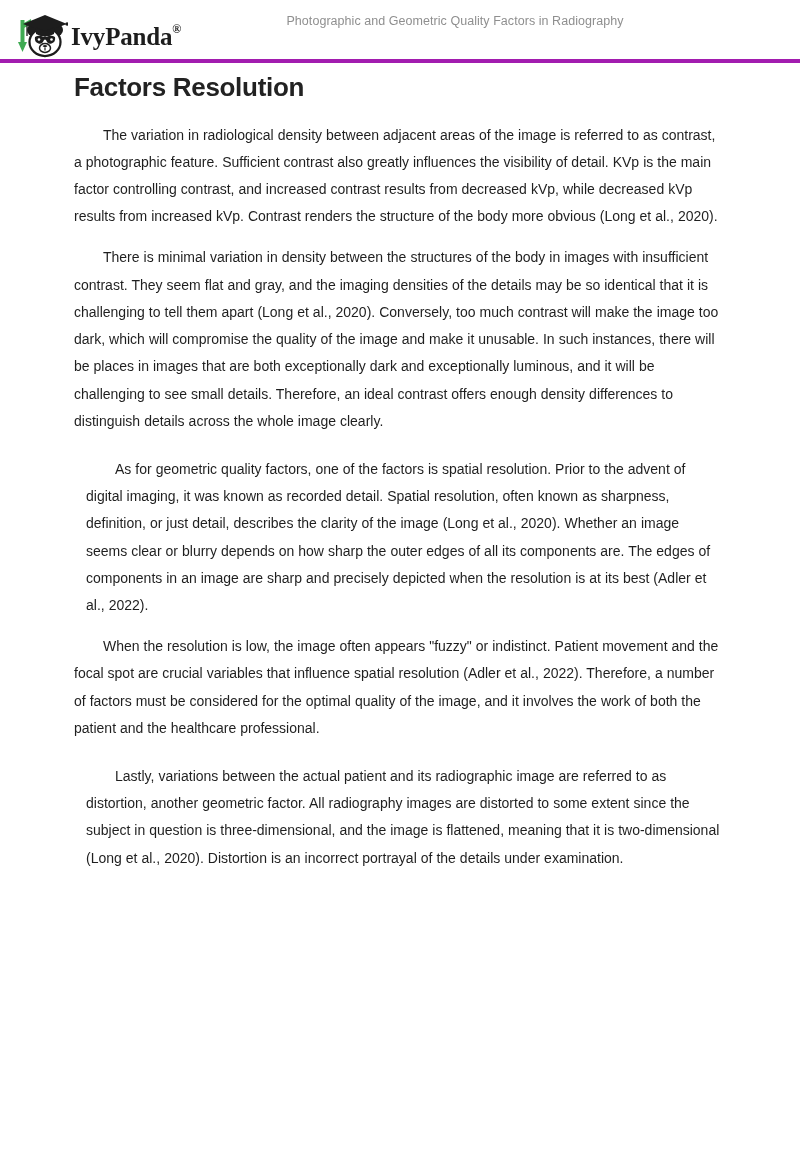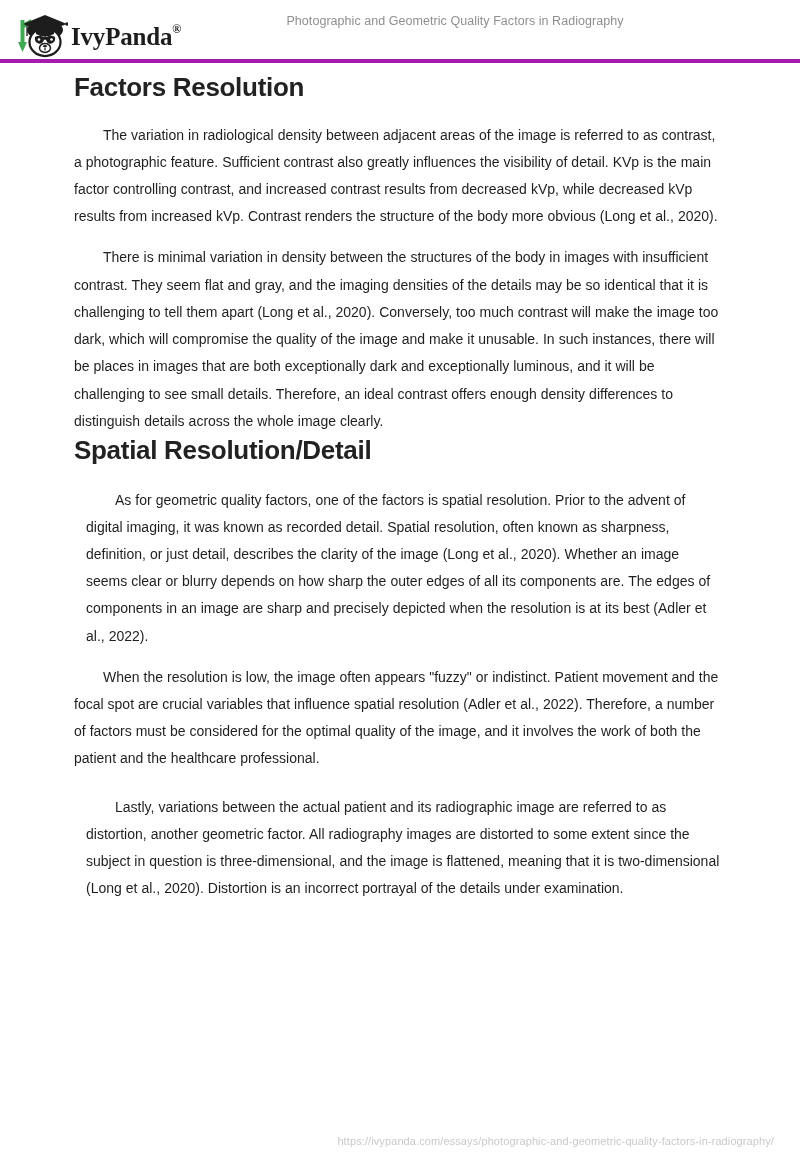--- a/index.html
+++ b/index.html
@@ -172,25 +172,21 @@
 
     <div class="header-title">Photographic and Geometric Quality Factors in Radiography</div>
   </div>
 
   <div class="content">
 
     <h1 class="section-heading h-contrast">Factors Resolution</h1>
     <p class="body-par par-first">The variation in radiological density between adjacent areas of the image is referred to as contrast, a photographic feature. Sufficient contrast also greatly influences the visibility of detail. KVp is the main factor controlling contrast, and increased contrast results from decreased kVp, while decreased kVp results from increased kVp. Contrast renders the structure of the body more obvious (Long et al., 2020).</p>
     <p class="body-par par-next">There is minimal variation in density between the structures of the body in images with insufficient contrast. They seem flat and gray, and the imaging densities of the details may be so identical that it is challenging to tell them apart (Long et al., 2020). Conversely, too much contrast will make the image too dark, which will compromise the quality of the image and make it unusable. In such instances, there will be places in images that are both exceptionally dark and exceptionally luminous, and it will be challenging to see small details. Therefore, an ideal contrast offers enough density differences to distinguish details across the whole image clearly.</p>
 
-    <h1 class="section-heading h-spatial">Spatial Resolution/Detail</h1>
     <p class="body-par after-heading">As for geometric quality factors, one of the factors is spatial resolution. Prior to the advent of digital imaging, it was known as recorded detail. Spatial resolution, often known as sharpness, definition, or just detail, describes the clarity of the image (Long et al., 2020). Whether an image seems clear or blurry depends on how sharp the outer edges of all its components are. The edges of components in an image are sharp and precisely depicted when the resolution is at its best (Adler et al., 2022).</p>
     <p class="body-par par-next">When the resolution is low, the image often appears "fuzzy" or indistinct. Patient movement and the focal spot are crucial variables that influence spatial resolution (Adler et al., 2022). Therefore, a number of factors must be considered for the optimal quality of the image, and it involves the work of both the patient and the healthcare professional.</p>
 
     <p class="body-par after-heading">Lastly, variations between the actual patient and its radiographic image are referred to as distortion, another geometric factor. All radiography images are distorted to some extent since the subject in question is three-dimensional, and the image is flattened, meaning that it is two-dimensional (Long et al., 2020). Distortion is an incorrect portrayal of the details under examination.</p>
 
   </div>
 
-  <div class="page-footer">
-    <a class="footer-url" href="#">https://ivypanda.com/essays/photographic-and-geometric-quality-factors-in-radiography/</a>
-  </div>
 
 </div>
 
 </body></html>

